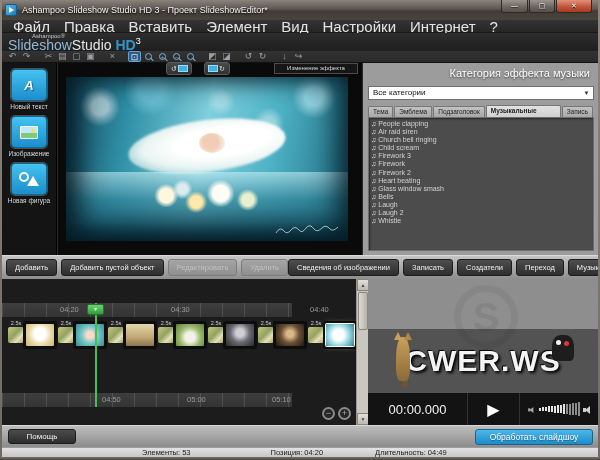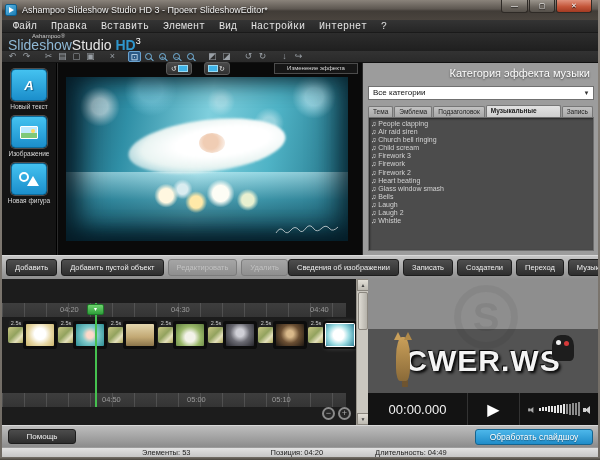--- a/index.html
+++ b/index.html
@@ -18,21 +18,21 @@
   .app-ico::after{content:"";position:absolute;left:3px;top:2px;border-left:5px solid #fff;border-top:3px solid transparent;border-bottom:3px solid transparent;}
   .title-text { font-size:9px; color:#f2f2f2; text-shadow:0 1px 2px #000; }
   .winbtns { position:absolute; right:8px; top:0; display:flex; }
   .winbtn { height:13px; border:1px solid #2e2a26; border-top:none; border-radius:0 0 3px 3px;
     background:linear-gradient(180deg,#9a948c,#6a645d 60%,#55504a); color:#fff; font-size:7px; line-height:12px; text-align:center; margin-left:1px; text-shadow:0 1px 1px #000;}
   .winbtn.min{width:27px}.winbtn.max{width:26px}
   .winbtn.close{width:36px;background:linear-gradient(180deg,#e0927d,#c4563a 55%,#9c3category0,#a33a22);background:linear-gradient(180deg,#e0927d,#c4563a 55%,#a33a22);}
 
   
   .menubar { position:absolute; left:2px; top:20px; width:596px; height:13px; background:linear-gradient(180deg,#343434,#262626); display:flex; align-items:center; padding-left:4px; border-bottom:1px solid #1a1a1a;}
-  .menu-item { font-size:10px; color:#e3e3e3; padding:0 7px; cursor:default;font-family:Liberation Mono, monospace; }
+  .menu-item { font-size:15px; color:#e3e3e3; padding:0 7px; cursor:default; }
 
   
   .logoband { position:absolute; left:2px; top:33px; width:596px; height:18px; background:linear-gradient(180deg,#2d2d2d,#1f1f1f); }
   .brand { position:absolute; left:30px; top:0px; font-size:6px; color:#c9c9c9; }
   .logoline { position:absolute; left:6px; top:3px; font-size:14px; letter-spacing:0; }
   .lg1{color:#8fb9d6;} .lg2{color:#e6e6e6;} .lg3{color:#2f96cc;font-weight:bold;margin-top:16px;} .lg4{color:#fff;font-size:9px;vertical-align:super;}
 
   
   .toolbar { position:absolute; left:2px; top:51px; width:596px; height:12px; background:linear-gradient(180deg,#333,#2a2a2a); display:flex; align-items:center; padding-left:4px; border-bottom:1px solid #111; }
   .tb-btn { width:13px; height:11px; font-size:9px; line-height:11px; text-align:center; color:#9aa0a6; margin-right:1px; border-radius:2px; }
@@ -102,21 +102,21 @@
   .fx-item .note { color:#e6e6e6; margin-right:2px; font-size:7px; }
 
   
   .actionbar { position:absolute; left:2px; top:255px; width:596px; height:24px; background:linear-gradient(180deg,#c6c6c6,#8e8e8e); display:flex; align-items:center; justify-content:space-between; padding:0 4px; border-top:1px solid #d9d9d9; }
   .ab-group { display:flex; gap:4px; }
   .a-btn { height:17px; background:linear-gradient(180deg,#4e4e4e,#2e2e2e); border:1px solid #1d1d1d; border-radius:3px; color:#f0f0f0; font-size:7.5px; padding:0 8px; line-height:15px; white-space:nowrap; }
   .a-btn.disabled { background:linear-gradient(180deg,#a5a5a5,#8f8f8f); border:1px solid #7c7c7c; color:#c2c2c2; }
 
   
   .timeline { position:absolute; left:2px; top:279px; width:366px; height:146px; background:#1c1c1c; overflow:hidden; }
-  .ruler { position:absolute; left:0; width:344px; height:14px; background:linear-gradient(180deg,#3e3e3e,#343434);
+  .ruler { position:absolute; left:0; width:290px; height:14px; background:linear-gradient(180deg,#3e3e3e,#343434);
     background-image:repeating-linear-gradient(90deg, rgba(255,255,255,.12) 0 1px, transparent 1px 22px), linear-gradient(180deg,#3e3e3e,#343434); }
   .ruler.top{ top:24px; } .ruler.bottom{ top:114px; }
   .r-label { position:absolute; top:2px; font-size:7.5px; color:#9a9a9a; }
   .clips { position:absolute; left:0; top:38px; width:354px; height:56px; }
   .clip-tag { position:absolute; top:-7px; left:50%; transform:translateX(-50%); background:#222; border-radius:2px; color:#cfcfcf; font-size:5.5px; line-height:7px; padding:0 2px; z-index:3; }
   .clip { position:absolute; border-radius:2px; }
   .clip.transition { width:16px; height:16px; top:10px; }
   .clip.photo { width:28px; height:22px; top:7px; box-shadow:0 0 0 3px #0d0d0d; border-radius:1px; }
   .clip.selected { box-shadow:0 0 0 1px #fff, 0 0 0 3px #0d0d0d, 0 0 6px rgba(255,255,255,.6); }
   .art-trans { background:linear-gradient(135deg,#c9c684,#93a25e 45%,#e4e0bc 70%,#a8a34e); }

